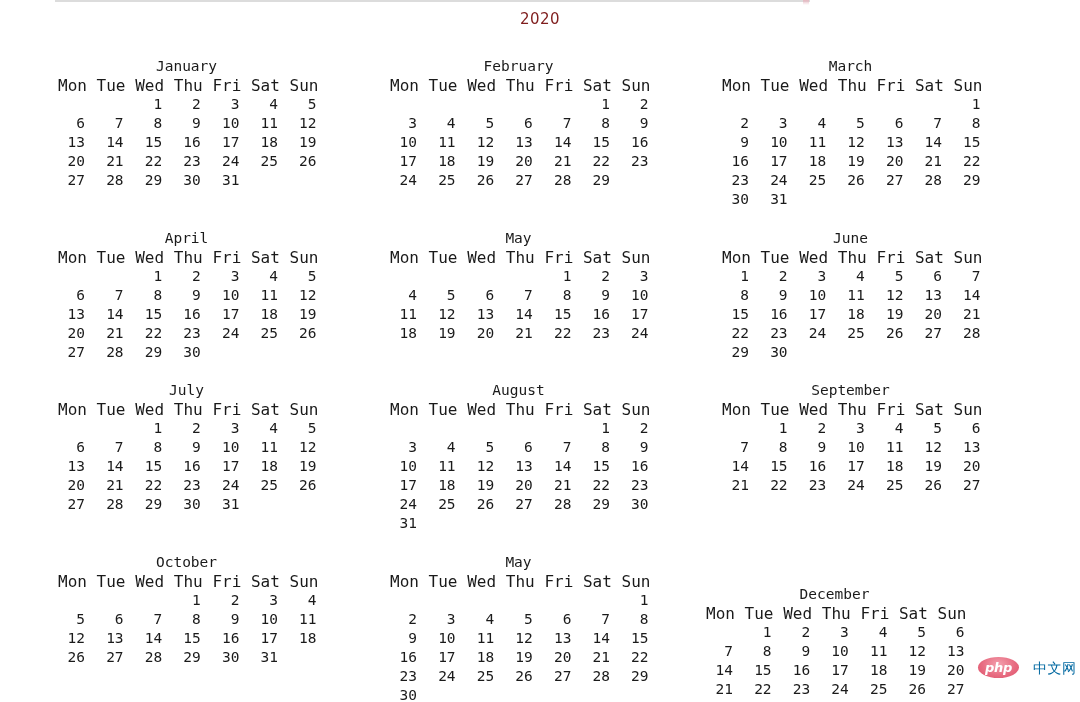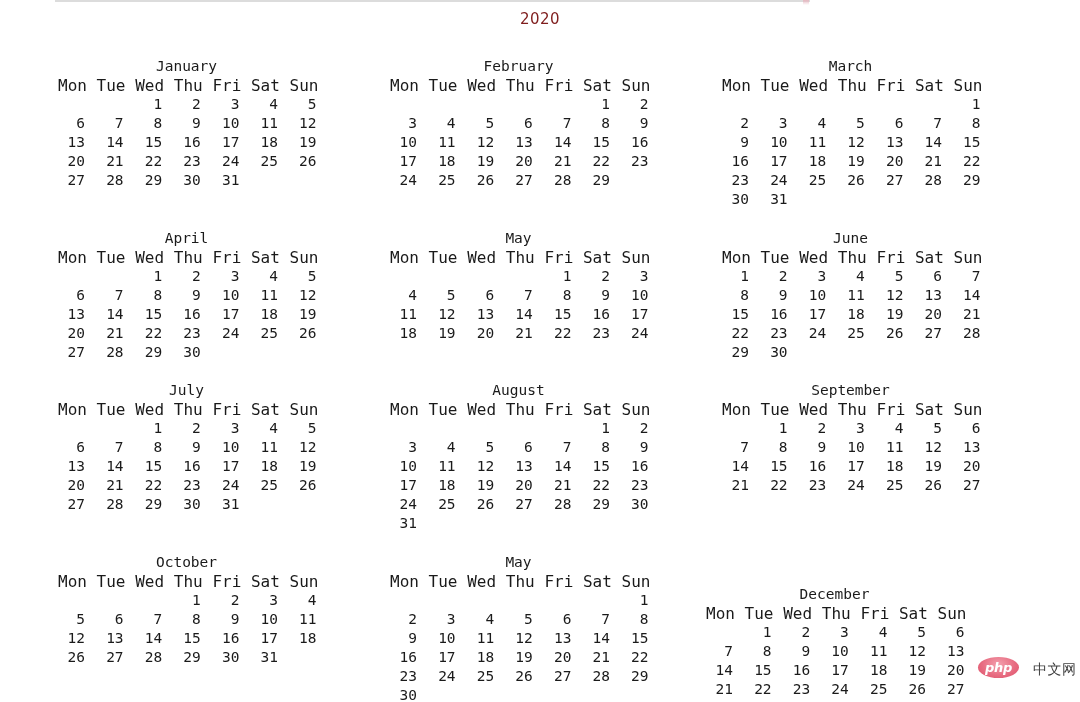--- a/index.html
+++ b/index.html
@@ -116,22 +116,22 @@
     color: #ffffff;
     font-family: "DejaVu Sans", "Liberation Sans", sans-serif;
     font-style: italic;
     font-weight: bold;
     font-size: 13px;
     line-height: 21px;
     text-align: center;
     letter-spacing: -0.3px;
   }
   #watermark .wm-text {
-    color: #404040;
-    font-family: Liberation Sans, sans-serif;
+    color: #0369a1;
+    font-family: Liberation Mono, monospace;
     font-size: 14px;
     line-height: 18px;
     letter-spacing: 0.5px;
   }
 </style>
 </head>
 <body>
 
 <div id="chrome-strip"></div>
 <div id="chrome-mark"></div>

